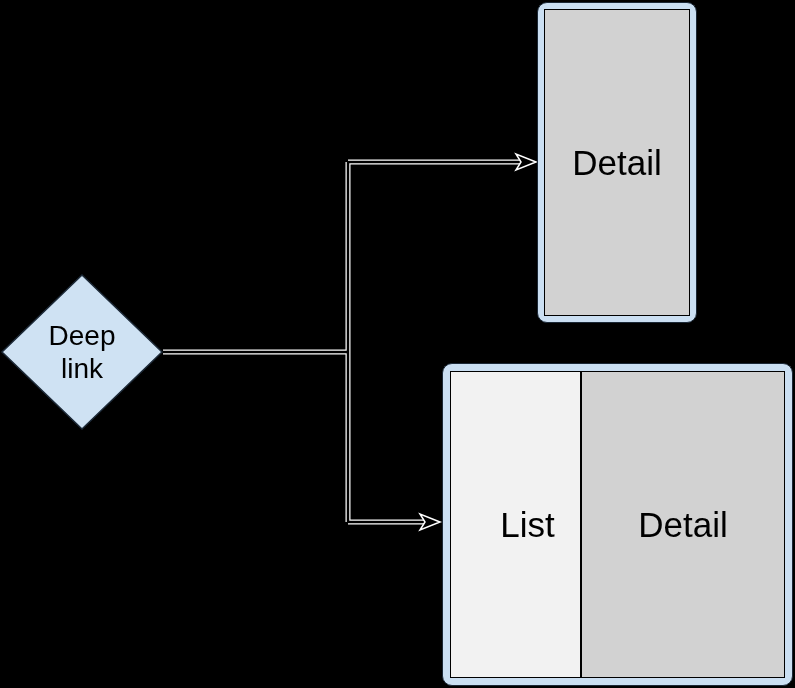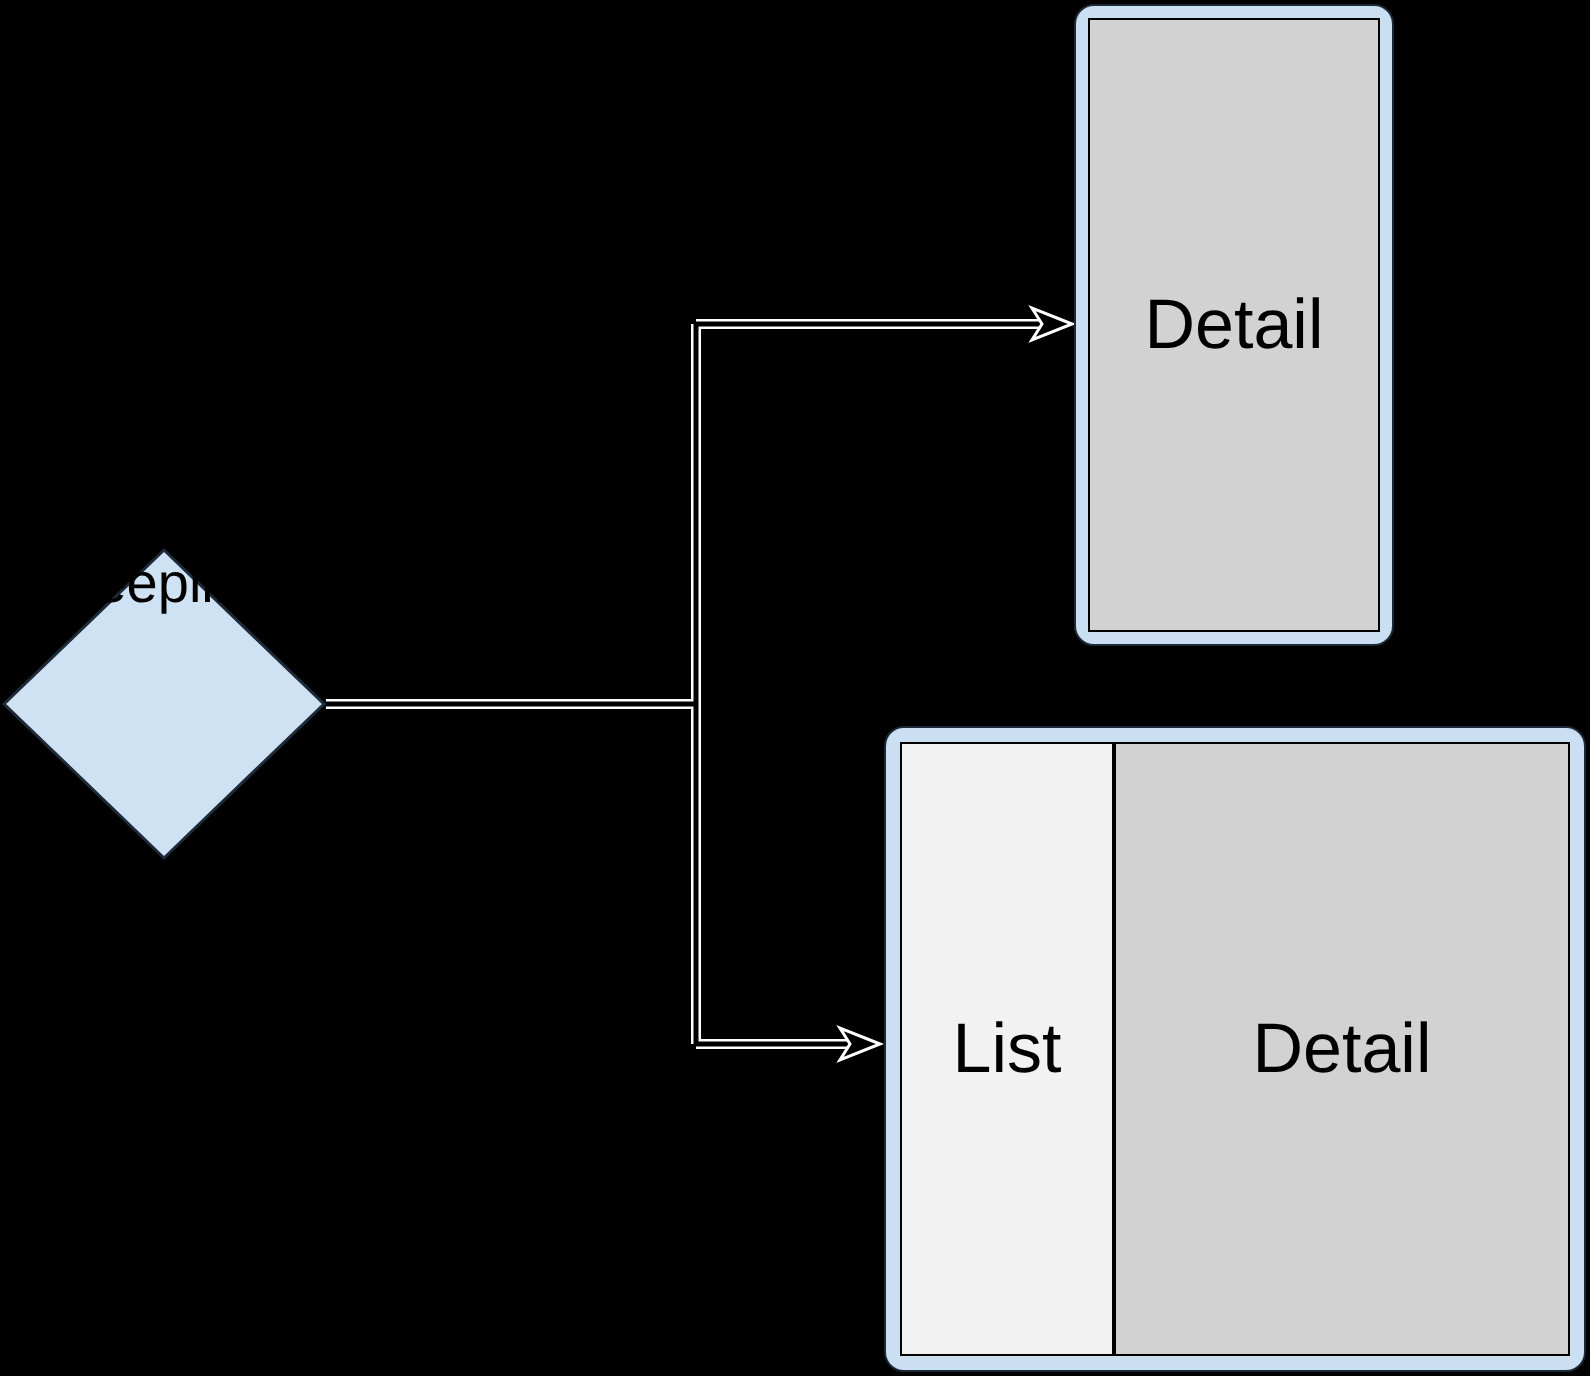--- a/index.html
+++ b/index.html
@@ -20,22 +20,22 @@
     overflow:hidden;
     background:var(--background);
     font-family:"Liberation Sans", sans-serif;
     color:var(--text);
   }
   .connectors{
     position:absolute;left:0;top:0;width:795px;height:688px;
   }
   .node-label{
     position:absolute;
-    display:flex;flex-direction:row;
-    align-items:flex-start;justify-content:center;
+    display:flex;flex-direction:column;
+    align-items:center;justify-content:center;
     text-align:center;
     color:var(--text);
   }
   .diamond-label{
     left:2px;top:275px;width:160px;height:154px;
     font-size:28px;line-height:33px;
   }
   .device{
     position:absolute;
     background:var(--device-frame);
@@ -60,20 +60,21 @@
     overflow:hidden;
   }
   .pane{
     display:flex;align-items:center;justify-content:center;
     font-size:35px;
   }
   .pane-list{
     width:105px;flex:none;
     background:var(--list-pane);
     border-right:2px solid var(--screen-border);
+    padding-left:24px;
   }
   .pane-detail{
     flex:1;
     background:var(--screen-gray);
   }
 </style>
 </head>
 <body>
 
 <div class="stage">

